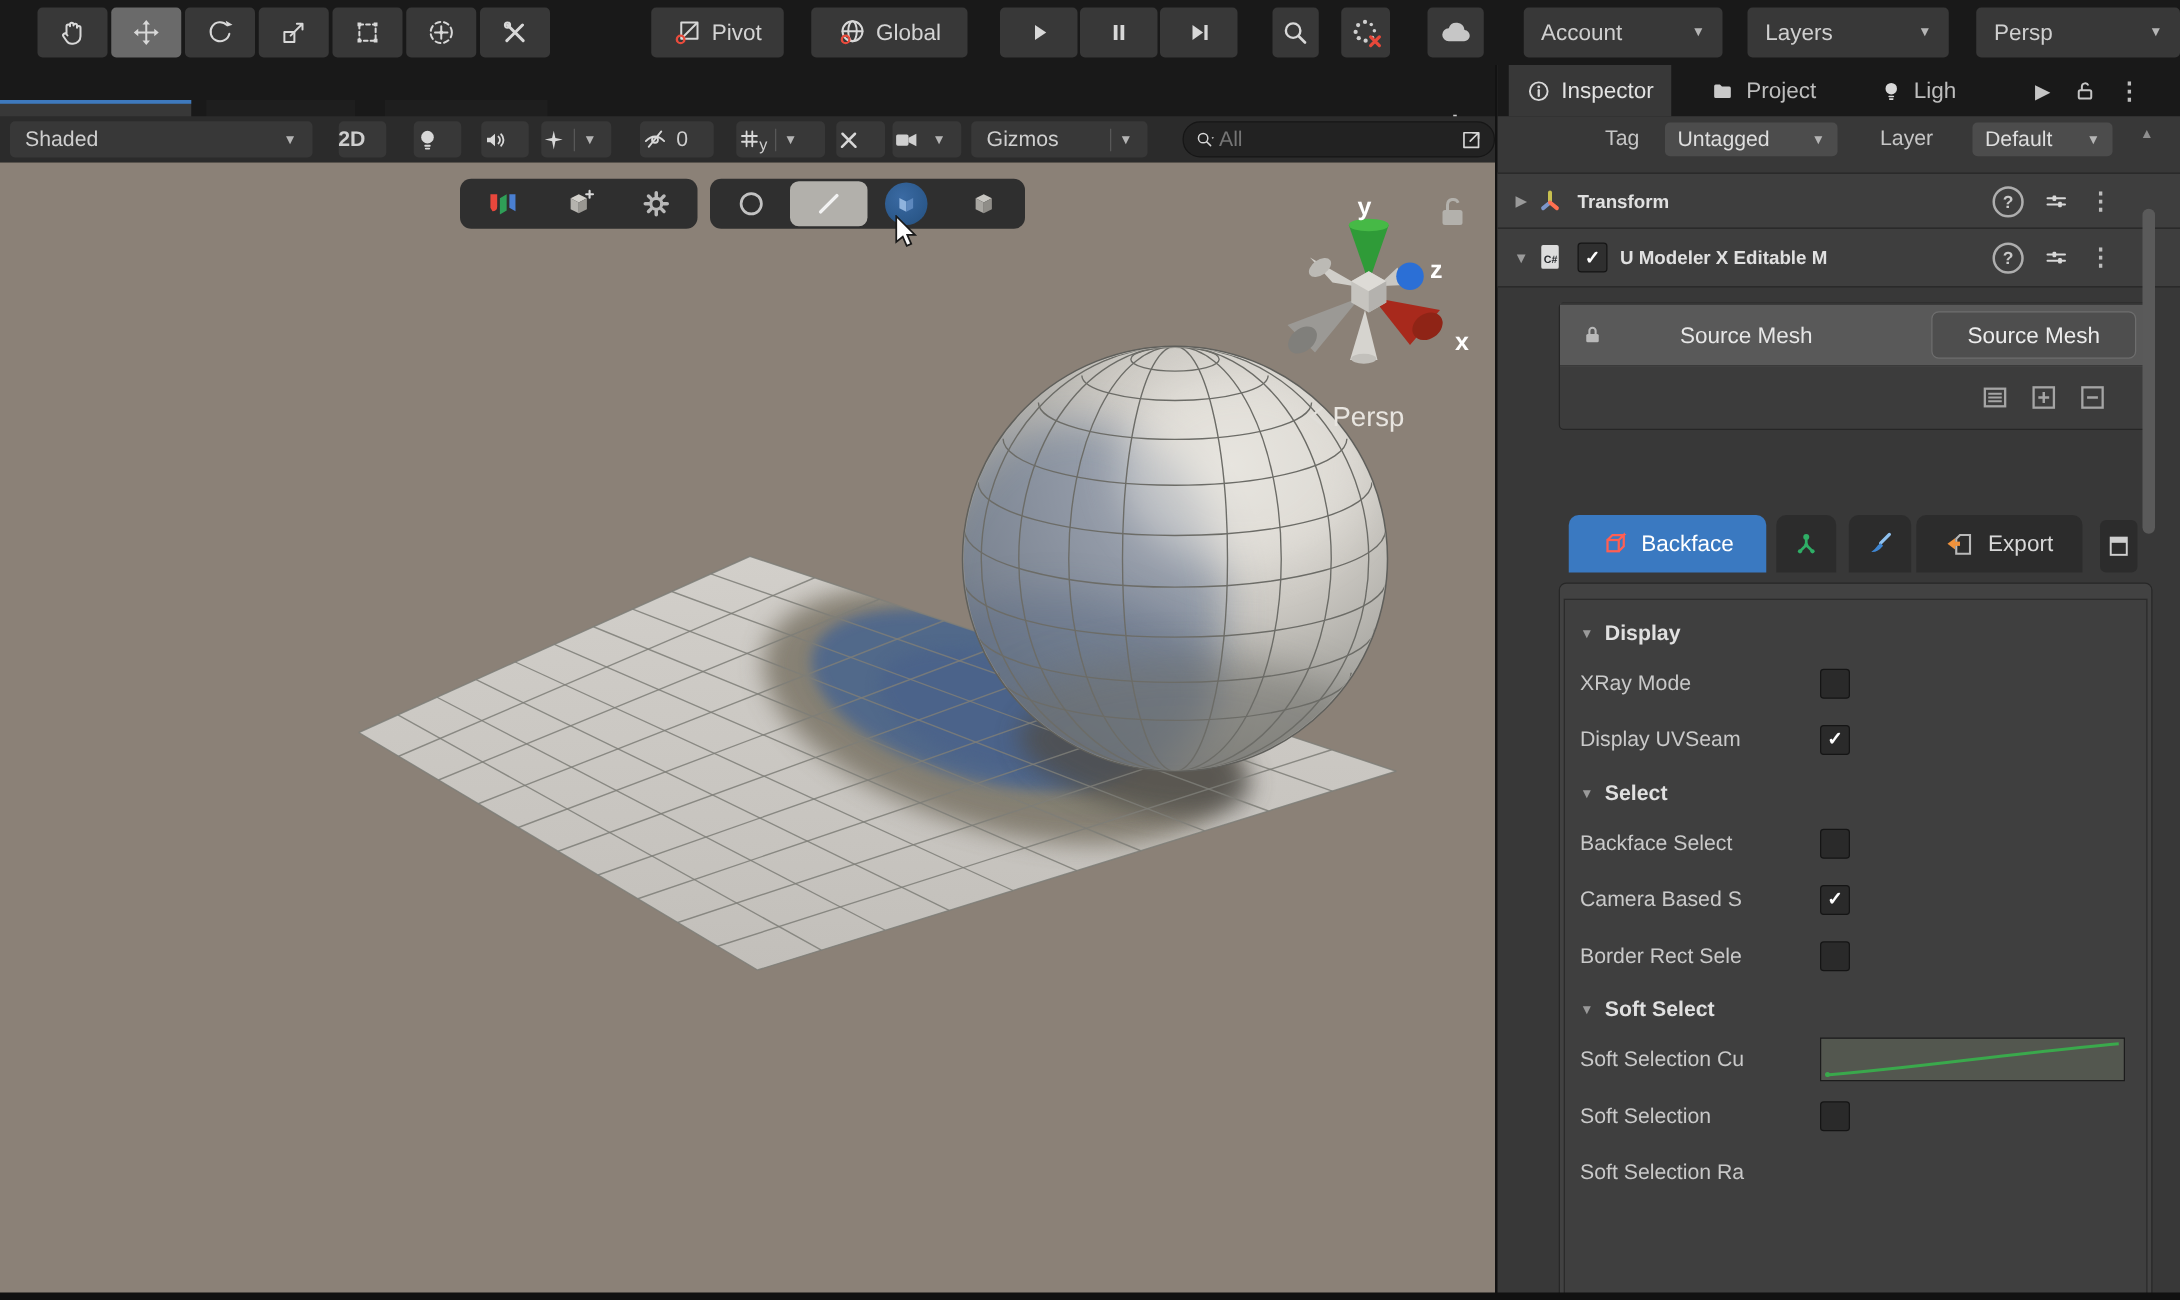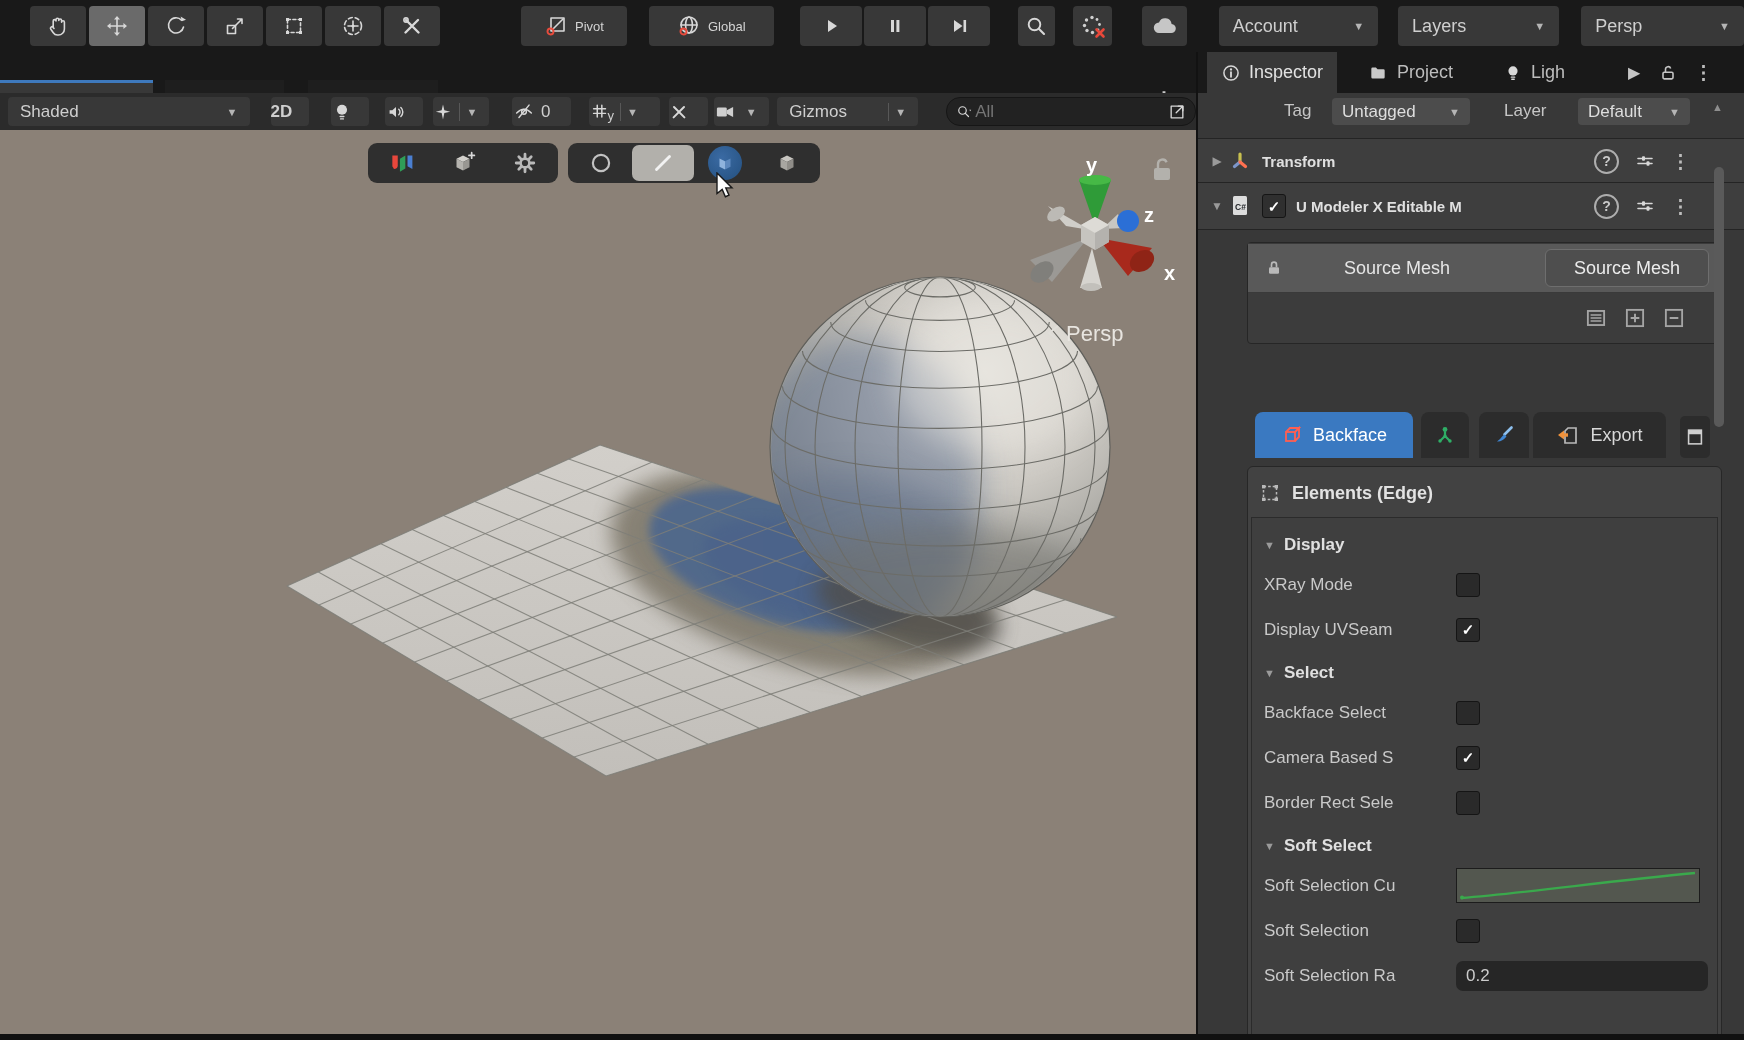--- a/index.html
+++ b/index.html
@@ -7,21 +7,21 @@
         font-family:"Liberation Sans",sans-serif;color:#d8d8d8;-webkit-font-smoothing:antialiased;}
   .ico{display:inline-flex;align-items:center;justify-content:center;}
   svg{display:block;}
 
   
   #topbar{position:absolute;left:0;top:0;width:1744px;height:52px;background:#191919;display:flex;align-items:center;}
   .tbtn{height:40px;background:#383838;border-radius:4px;display:flex;align-items:center;justify-content:center;}
   .tool{width:56px;margin-right:3px;}
   .tool.active{background:#6a6a6a;}
   .tgroup{display:flex;margin-left:30px;}
-  .txtbtn{padding:0 12px;gap:7px;font-size:13px;color:#d4d4d4;}
+  .txtbtn{padding:0 12px;gap:7px;font-size:18px;color:#d4d4d4;}
   .ddbtn{justify-content:space-between;padding:0 14px;font-size:18px;color:#cfcfcf;}
   .caret{font-size:11px;color:#b5b5b5;margin-left:10px;}
 
   
   #scenetabs{position:absolute;left:0;top:52px;width:1196px;height:41px;background:#191919;display:flex;align-items:stretch;margin-top:28px;}
   .stab{display:flex;align-items:center;gap:8px;padding:0 16px;font-size:18px;color:#bdbdbd;background:#1e1e1e;}
   .stab.active{background:#383838;color:#e4e4e4;border-top:3px solid #3e79bd;padding-top:0;}
   #scenetabs .gap{width:12px;background:transparent;}
   .tabbar-dots{position:absolute;right:22px;top:7px;font-size:20px;color:#c8c8c8;font-weight:bold;}
 
@@ -765,34 +765,20 @@
     <div id="panelbtn">
       <span class="ico">
           <svg width="22" height="24" viewBox="0 0 24 24">
             <rect x="5" y="4.5" width="14" height="15" fill="none" stroke="#cfcfcf" stroke-width="1.7"></rect>
             <rect x="5" y="4.5" width="14" height="4.5" fill="#cfcfcf"></rect>
           </svg>
         </span>
     </div>
 
     <div id="outerbox">
-      <div id="elems-hdr">
-        <span class="ico">
-            <svg width="24" height="24" viewBox="0 0 24 24">
-              <rect x="5.5" y="5.5" width="13" height="13" fill="none" stroke="#b9b9b9" stroke-width="1.5" stroke-dasharray="2.6 2"></rect>
-              <g fill="#b9b9b9">
-                <rect x="4" y="4" width="3.4" height="3.4"></rect>
-                <rect x="16.6" y="4" width="3.4" height="3.4"></rect>
-                <rect x="4" y="16.6" width="3.4" height="3.4"></rect>
-                <rect x="16.6" y="16.6" width="3.4" height="3.4"></rect>
-              </g>
-            </svg>
-          </span>
-        <span>Elements (Edge)</span>
-      </div>
 
       <div id="innerbox">
 
         <div class="sect-hdr">
           <span class="sect-tri">▼</span>
           <span class="sect-title">Display</span>
         </div>
         <div class="prow">
           <span class="plabel">XRay Mode</span>
           <span class="cb">
@@ -844,23 +830,20 @@
             </span>
         </div>
         <div class="prow">
           <span class="plabel">Soft Selection</span>
           <span class="cb">
               <span class="tick"></span>
             </span>
         </div>
         <div class="prow">
           <span class="plabel">Soft Selection Ra</span>
-          <span class="valfield">
-              <span>0.2</span>
-            </span>
         </div>
       </div>
     </div>
 
     <div id="iscroll">
       <span class="scr-arrow" style="top:4px">▲</span>
       <div class="thumb"></div>
 
     </div>
   </div>

